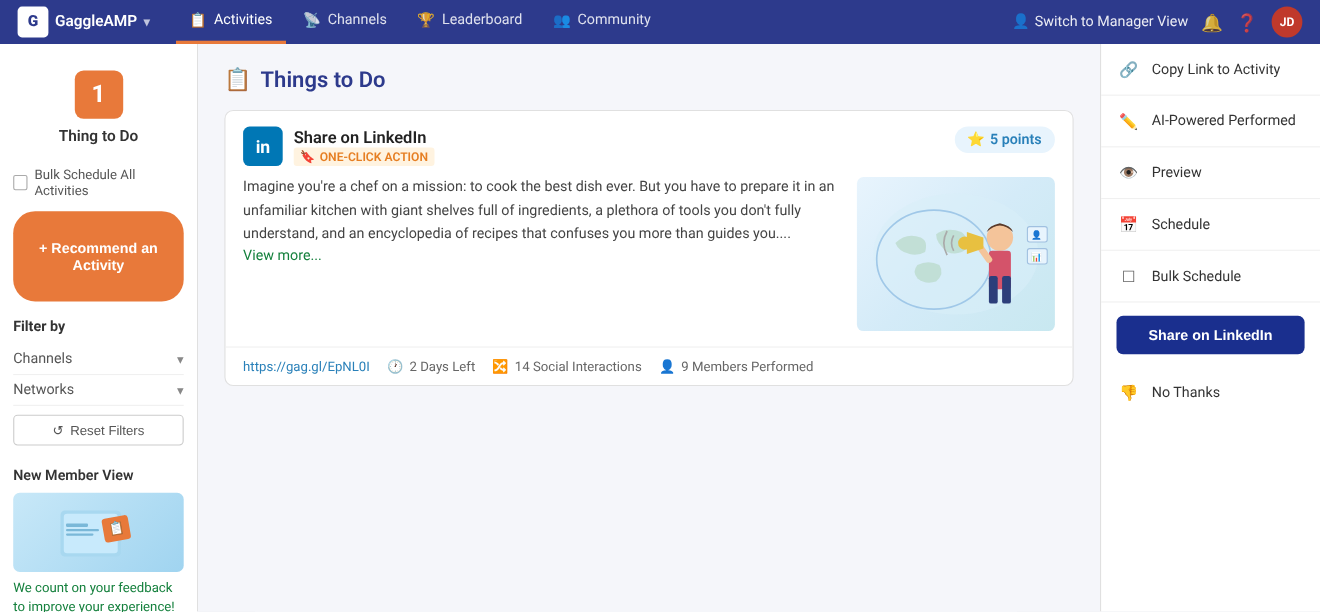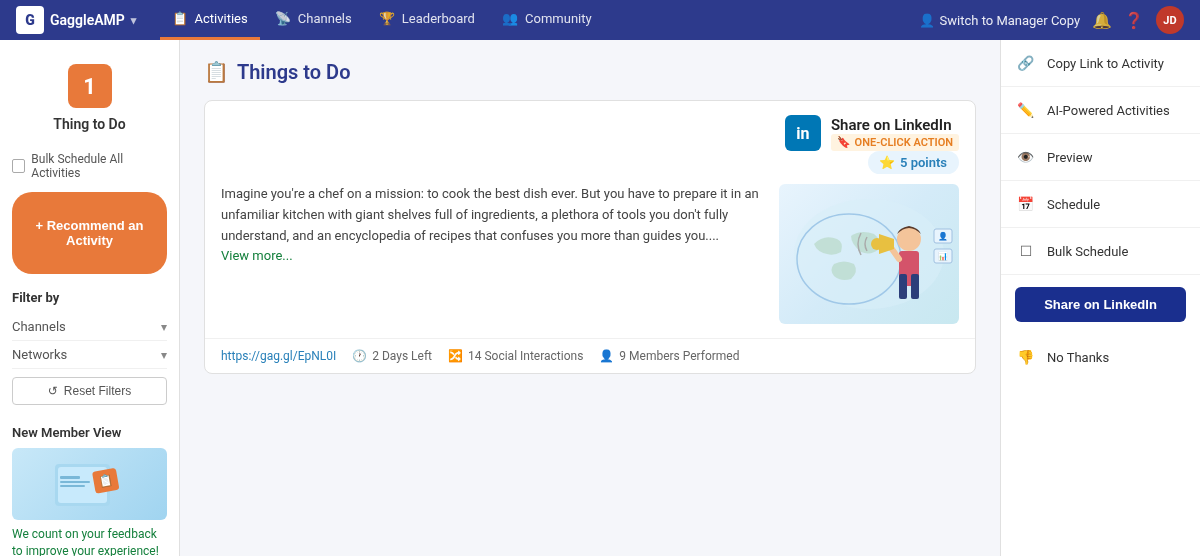--- a/index.html
+++ b/index.html
@@ -219,24 +219,23 @@
     .activity-card {
       background: white;
       border-radius: 8px;
       border: 1px solid #e0e0e0;
       overflow: hidden;
       display: flex;
       flex-direction: column;
     }
     .card-header {
       display: flex;
-      align-items: flex-end;
+      align-items: flex-start;
       justify-content: space-between;
       padding: 14px 16px 10px;
-      flex-direction: column;
     }
     .card-header-left {
       display: flex;
       align-items: center;
       gap: 10px;
     }
     .linkedin-icon {
       width: 36px; height: 36px;
       background: #0077b5;
       border-radius: 6px;
@@ -401,21 +400,21 @@
       <span>Leaderboard</span>
     </div>
     <div class="nav-link">
       <span>👥</span>
       <span>Community</span>
     </div>
   </div>
   <div class="nav-right">
     <div class="nav-right-text">
       <span>👤</span>
-      <span>Switch to Manager Copy</span>
+      <span>Switch to Manager View</span>
     </div>
     <span class="nav-icon">🔔</span>
     <span class="nav-icon">❓</span>
     <div class="avatar">JD</div>
   </div>
 </nav>
 
 <div class="main-layout">
 
   <aside class="sidebar" style="position:relative;">
@@ -557,21 +556,21 @@
     </div>
   </main>
 
   <aside class="right-panel">
     <div class="right-panel-action">
       <span class="action-icon">🔗</span>
       <span>Copy Link to Activity</span>
     </div>
     <div class="right-panel-action">
       <span class="action-icon">✏️</span>
-      <span>AI-Powered Activities</span>
+      <span>AI-Powered Performed</span>
     </div>
     <div class="right-panel-action">
       <span class="action-icon">👁️</span>
       <span>Preview</span>
     </div>
     <div class="right-panel-action">
       <span class="action-icon">📅</span>
       <span>Schedule</span>
     </div>
     <div class="right-panel-action">

